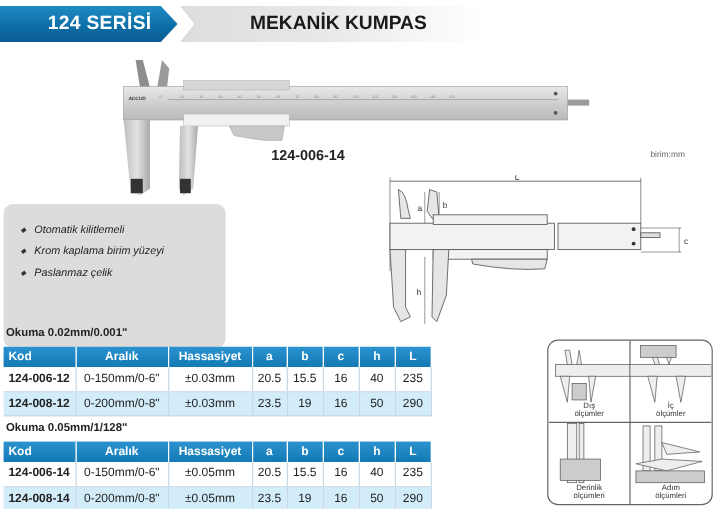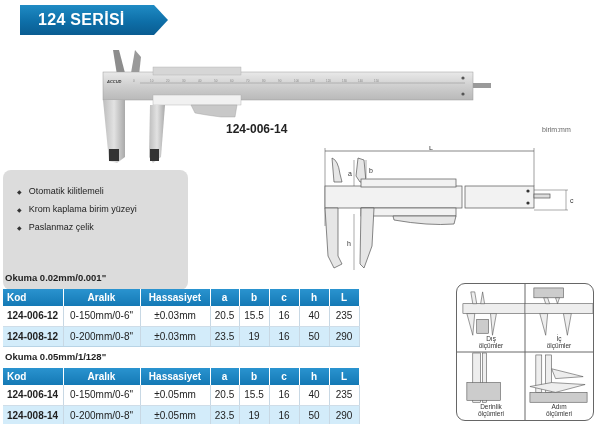--- a/index.html
+++ b/index.html
@@ -1,23 +1,23 @@
 <!DOCTYPE html>
 <html><head>
 <meta charset="utf-8">
 <style>
   * { box-sizing: border-box; margin: 0; padding: 0; }
   body { width: 600px; height: 424px; background: #fff; font-family: "Liberation Sans", sans-serif; position: relative; overflow: hidden; color: #222; }
-  .hdr { position: absolute; left: 20px; top: 5px; height: 30px; width: 320px; }
+  .hdr { position: absolute; left: 0; top: 5px; height: 30px; width: 320px; text-align: center; }
   .hdr-series { position: absolute; left: 0; top: 0; height: 30px; width: 148px; background: linear-gradient(180deg,#1f8bc4 0%,#0e6fa8 55%,#0a5c91 100%); clip-path: polygon(0 0, 134px 0, 148px 15px, 134px 30px, 0 30px); color: #fff; font-weight: bold; font-size: 16px; line-height: 30px; padding-left: 18px; letter-spacing: 0.3px; }
   .hdr-title { position: absolute; left: 140px; top: 0; height: 30px; width: 260px; background: linear-gradient(90deg,#dcdcdc 0%,#e8e8e8 50%,#ffffff 100%); clip-path: polygon(10px 0, 100% 0, 100% 30px, 10px 30px, 22px 15px); font-weight: bold; font-size: 16px; line-height: 30px; padding-left: 24px; color: #1a1a1a; }
   .photo { position: absolute; left: 95px; top: 45px; width: 410px; height: 125px; }
   .model-label { position: absolute; left: 226px; top: 122px; font-size: 12px; font-weight: bold; color: #222; }
   .unit-label { position: absolute; left: 542px; top: 126px; font-size: 7px; color: #666; }
-  .features { position: absolute; left: 3px; top: 170px; width: 185px; height: 120px; background: #dcdcdc; border-radius: 8px; padding: 12px 0 0 14px; }
+  .features { position: absolute; left: 3px; top: 170px; width: 185px; height: 120px; background: #dcdcdc; border-radius: 8px; padding: 12px 0 0 14px; font-style: italic; }
   .features li { list-style: none; font-size: 9px; color: #222; height: 18px; display: flex; align-items: center; }
   .features li .bullet { font-size: 6px; margin-right: 7px; color: #333; }
   .drawing { position: absolute; left: 298px; top: 146px; width: 290px; height: 128px; }
   .tbl-title { position: absolute; left: 5px; font-size: 9.5px; font-weight: bold; color: #222; }
   .tbl-title .num { font-weight: bold; }
   table.spec { position: absolute; left: 3px; border-collapse: collapse; font-size: 10px; }
   table.spec th { background: linear-gradient(180deg,#2a93cf,#1479b5); color: #fff; font-weight: bold; height: 17px; border-right: 1px solid #fff; padding: 0 3px; }
   table.spec th:first-child { text-align: left; padding-left: 4px; }
   table.spec td { height: 20px; text-align: center; border-right: 1px solid #c8d8e4; color: #222; padding: 0 3px; }
   table.spec td:first-child { text-align: left; font-weight: bold; padding-left: 4px; }
@@ -25,20 +25,21 @@
   table.spec tr.r1 td { background: #d3ecfa; border-bottom: 1px solid #b8d4e6; }
   .uses { position: absolute; left: 456px; top: 283px; width: 138px; height: 138px; border: 1.5px solid #666; border-radius: 9px; background: #fff; overflow: hidden; }
   .uses .cell { position: absolute; width: 50%; height: 50%; }
   .uses .cap { position: absolute; left: 0; right: 0; bottom: 3px; text-align: center; font-size: 6.5px; line-height: 7px; color: #333; }
 </style>
 </head>
 <body>
 
 <div class="hdr">
   <div class="hdr-series">124 SERİSİ</div>
+  <div class="hdr-title">MEKANİK KUMPAS</div>
 </div>
 
 <svg class="photo" viewBox="0 0 410 125">
   <defs>
     <linearGradient id="steel" x1="0" y1="0" x2="0" y2="1">
       <stop offset="0" stop-color="#e9e9e9"></stop>
         <stop offset="0.5" stop-color="#cfcfcf"></stop>
         <stop offset="1" stop-color="#b9b9b9"></stop>
     </linearGradient>
     <linearGradient id="jaw" x1="0" y1="0" x2="1" y2="0">

